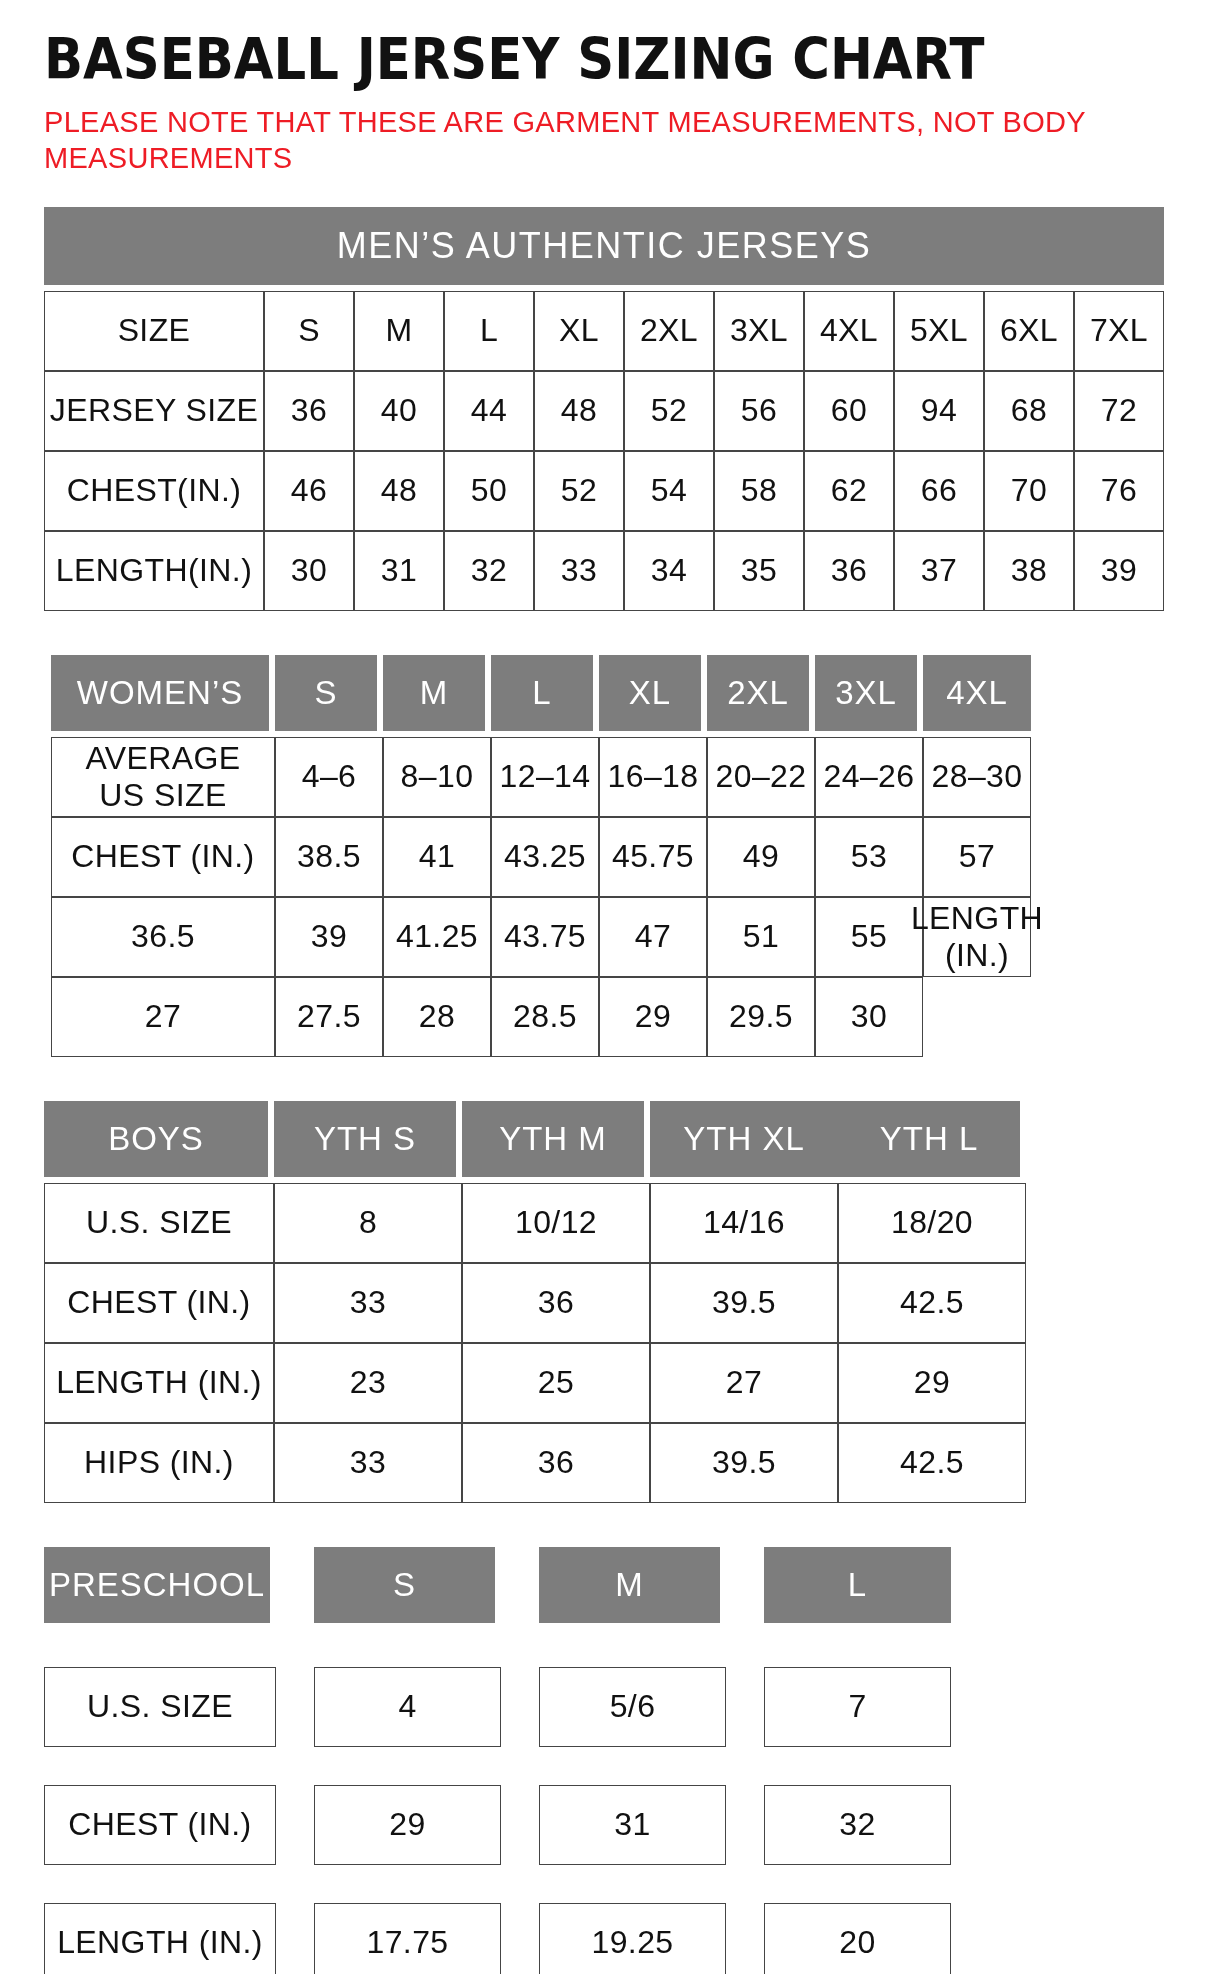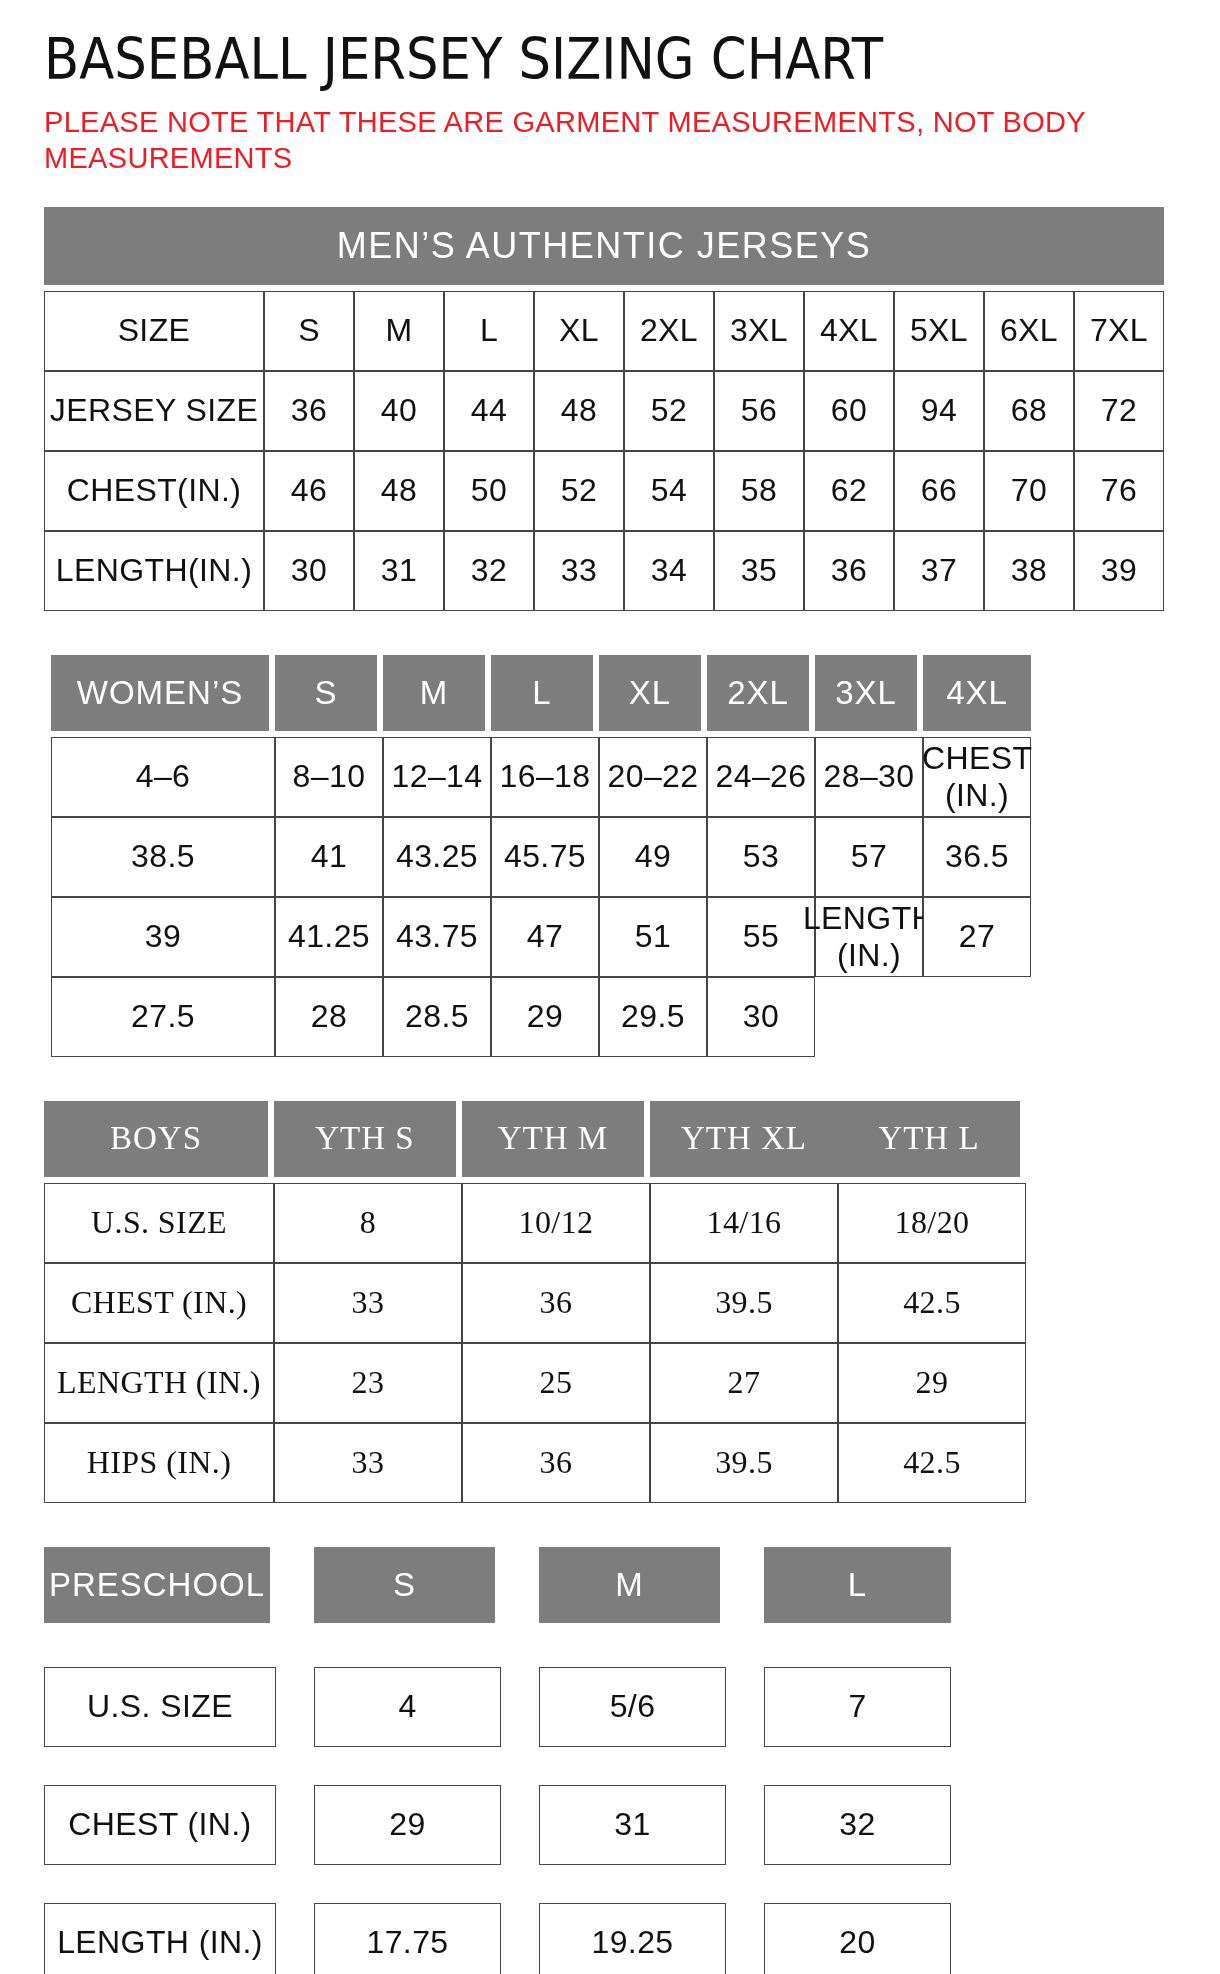--- a/index.html
+++ b/index.html
@@ -7,21 +7,21 @@
   body {
     width: 1220px;
     font-family: "Liberation Sans", sans-serif;
     color: #111;
   }
   .page { padding: 26px 44px 36px 44px; }
 
   h1.page-title {
     margin: 0 0 12px 0;
     font-family: "DejaVu Sans", "Liberation Sans", sans-serif;
-    font-weight: normal;
+    font-weight: bold;
     font-stretch: condensed;
     font-size: 57px;
     letter-spacing: 0px;
     color: var(--title-black, #111111);
   }
 
   .note {
     margin: 0 0 30px 0;
     max-width: 1115px;
     font-size: 29px;
@@ -38,21 +38,21 @@
     text-align: center;
     font-size: 36px;
     letter-spacing: 1.5px;
     padding: 18px 0;
     margin-bottom: 6px;
   }
 
   .size-table { display: grid; }
   #host-mens      .size-table { grid-template-columns: 220px repeat(10, 90px); }
   #host-womens    .size-table { grid-template-columns: 224px repeat(7, 108px); padding-left: 7px; }
-  #host-boys      .size-table { grid-template-columns: 230px repeat(4, 188px); font-family: Liberation Serif, serif; }
+  #host-boys      .size-table { grid-template-columns: 230px repeat(4, 188px); }
   #host-preschool .size-table { grid-template-columns: 232px repeat(3, 187px); gap: 38px; }
 
   .cell {
     display: flex;
     align-items: center;
     justify-content: center;
     text-align: center;
     white-space: pre-line;
     min-height: 80px;
     font-size: 32px;
@@ -137,20 +137,22 @@
   <section class="tbl-host" id="host-womens">
     <div class="size-table">
         <div class="cell hdr">WOMEN’S</div>
         <div class="cell hdr">S</div>
         <div class="cell hdr">M</div>
         <div class="cell hdr">L</div>
         <div class="cell hdr">XL</div>
         <div class="cell hdr">2XL</div>
         <div class="cell hdr">3XL</div>
         <div class="cell hdr hdr-last">4XL</div>
+        <div class="cell body">AVERAGE
+US SIZE</div>
         <div class="cell body">4–6</div>
         <div class="cell body">8–10</div>
         <div class="cell body">12–14</div>
         <div class="cell body">16–18</div>
         <div class="cell body">20–22</div>
         <div class="cell body">24–26</div>
         <div class="cell body">28–30</div>
         <div class="cell body">CHEST (IN.)</div>
         <div class="cell body">38.5</div>
         <div class="cell body">41</div>

